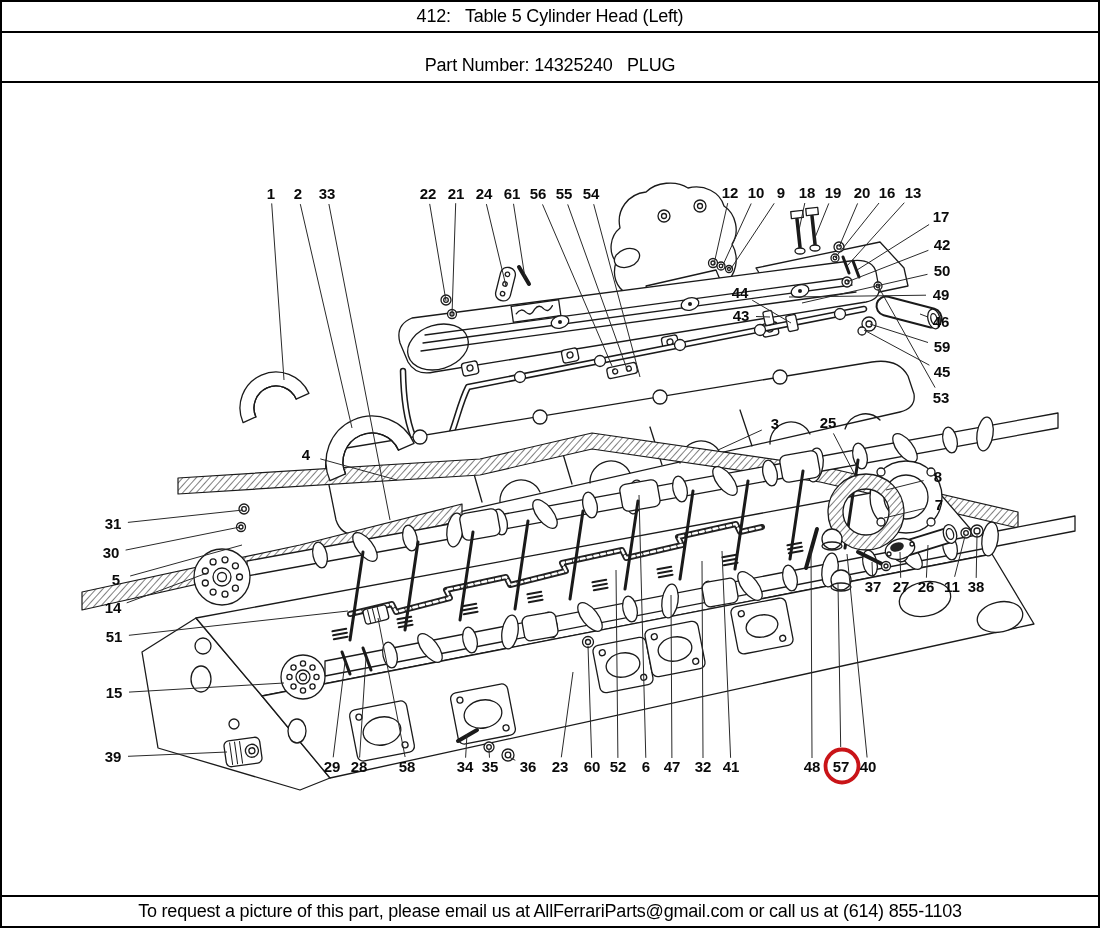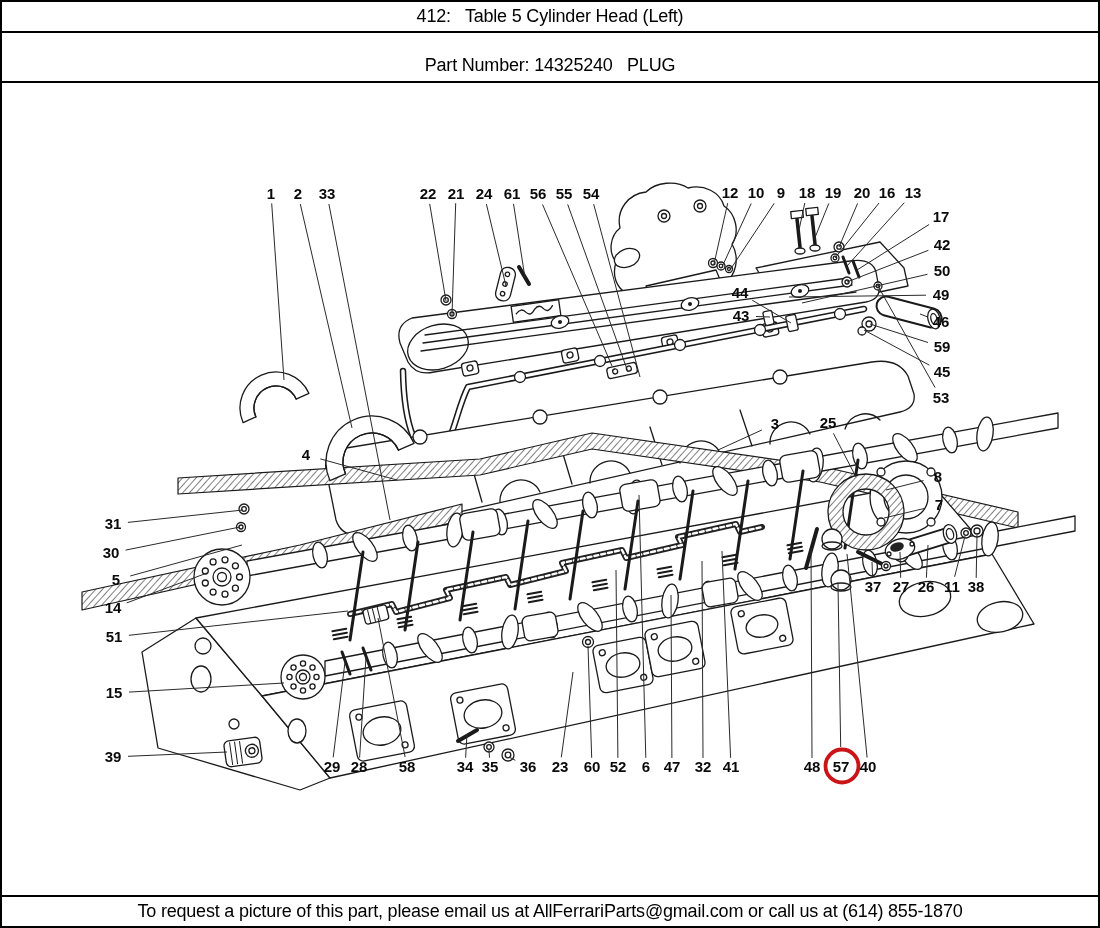--- a/index.html
+++ b/index.html
@@ -558,15 +558,15 @@
         <text x="703" y="772.2" class="callout">32</text>
         <text x="731" y="772.2" class="callout">41</text>
         <text x="812" y="772.2" class="callout">48</text>
         <text x="841" y="772.2" class="callout">57</text>
         <circle cx="842" cy="766" r="16.5" fill="none" stroke="#c91418" stroke-width="3.8"></circle>
         <text x="868" y="772.2" class="callout">40</text>
       </g>
   </svg>
 
   <div class="ftr">
-    <span>To request a picture of this part, please email us at AllFerrariParts@gmail.com or call us at (614) 855-1870</span>
+    <span>To request a picture of this part, please email us at AllFerrariParts@gmail.com or call us at (614) 855-1103</span>
   </div>
 </div>
 
 </body></html>

